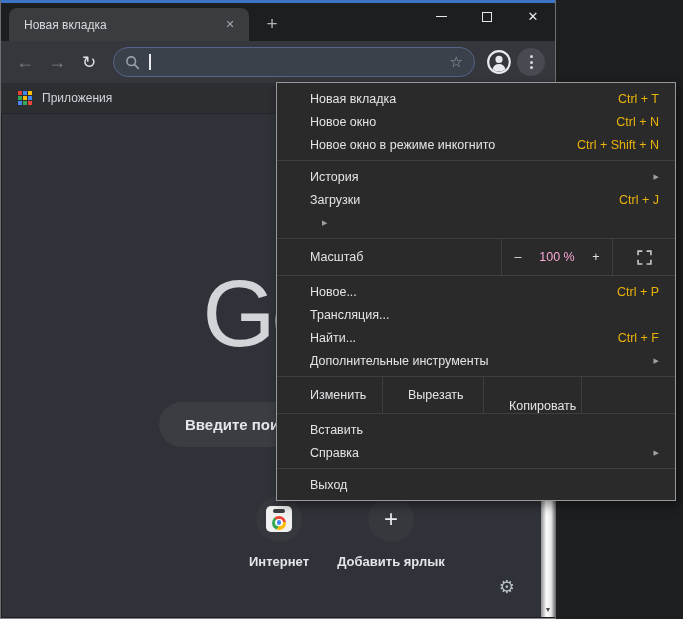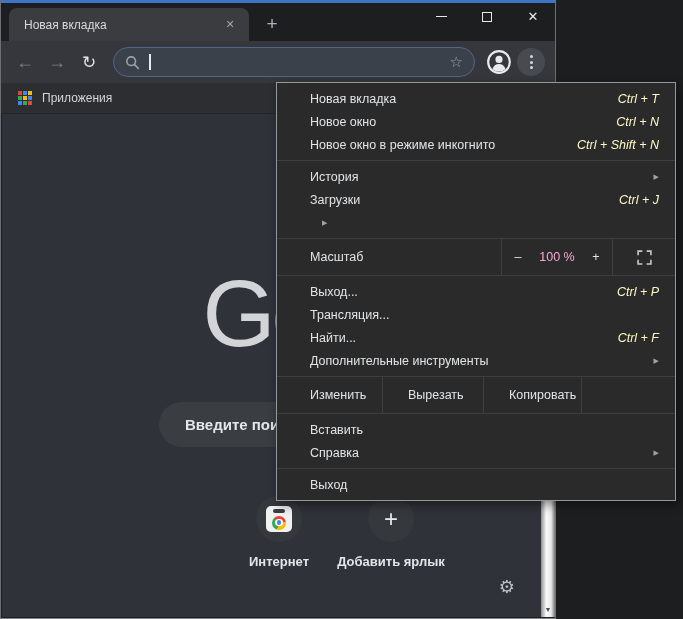--- a/index.html
+++ b/index.html
@@ -76,33 +76,33 @@
   .sb-up { top:0; } .sb-down { bottom:0; }
 
   
   .menu { position:absolute; left:275px; top:82px; width:400px; background:#2a2a2b;
     border:1px solid #97989a; box-shadow:3px 4px 10px rgba(0,0,0,.45); z-index:10;
     font-size:12.5px; color:#e2e4e6; }
   .mgroup { padding:4px 0; }
   .msep { height:1px; background:#3d3e40; }
   .mi { height:23px; display:flex; align-items:center; padding:0 16px 0 33px; cursor:pointer; }
   .mi .lbl { flex:1; white-space:nowrap; }
-  .mi .acc { color:#fef9c3; margin-left:12px;font-style:italic; }
+  .mi .acc { color:#eab308; margin-left:12px; }
   .subarrow { font-size:7px; color:#9fa2a5; margin-left:12px; }
   .zoomrow { height:36px; display:flex; align-items:stretch; }
   .zoomrow .zlabel { flex:1; display:flex; align-items:center; padding-left:33px; }
   .vsep { width:1px; background:#3d3e40; }
   .zctls { width:110px; display:flex; align-items:center; justify-content:space-around; }
   .zbtn { width:22px; text-align:center; color:#e2e4e6; cursor:pointer; }
   .zval { color:#f9a8d4; }
   .zfs { width:62px; display:flex; align-items:center; justify-content:center; cursor:pointer; }
   .editrow { height:36px; display:flex; align-items:stretch; }
   .ecell { display:flex; align-items:center; padding-left:25px; cursor:pointer; }
   .ecell.first { flex-basis:105px; padding-left:33px; }
-  .ecell.c2 { flex-basis:100px; } .ecell.c3 { flex-basis:97px; } .ecell.c4 { flex:1; }
+  .ecell.c2 { flex-basis:100px; } .ecell.c3 { flex-basis:97px;align-items:flex-end; } .ecell.c4 { flex:1; }
 </style>
 </head>
 <body>
 
 <div class="window">
   <div class="topline"></div>
 
   <div class="tabstrip">
     <div class="tab">
       <span class="tab-title">Новая вкладка</span>
@@ -242,21 +242,21 @@
       <div class="vsep"></div>
       <div class="zfs">
         <svg width="15" height="15" viewBox="0 0 14 14">
           <path d="M1 5 V1 H5 M9 1 H13 V5 M13 9 V13 H9 M5 13 H1 V9" fill="none" stroke="#c6c8ca" stroke-width="1.5"></path>
         </svg>
       </div>
     </div>
     <div class="msep"></div>
     <div class="mgroup">
       <div class="mi">
-        <span class="lbl">Выход...</span>
+        <span class="lbl">Новое...</span>
         <span class="acc">Ctrl + P</span>
       </div>
       <div class="mi">
         <span class="lbl">Трансляция...</span>
       </div>
       <div class="mi">
         <span class="lbl">Найти...</span>
         <span class="acc">Ctrl + F</span>
       </div>
       <div class="mi">

